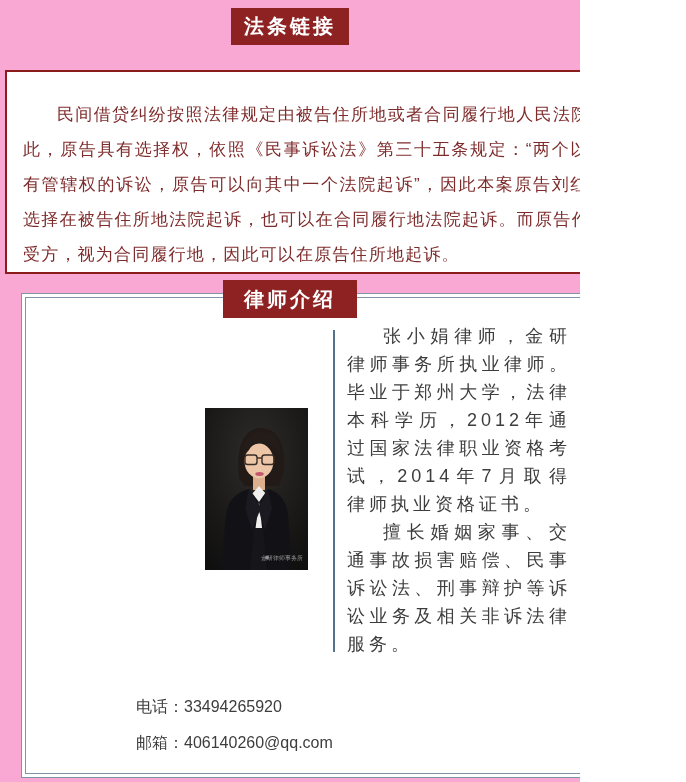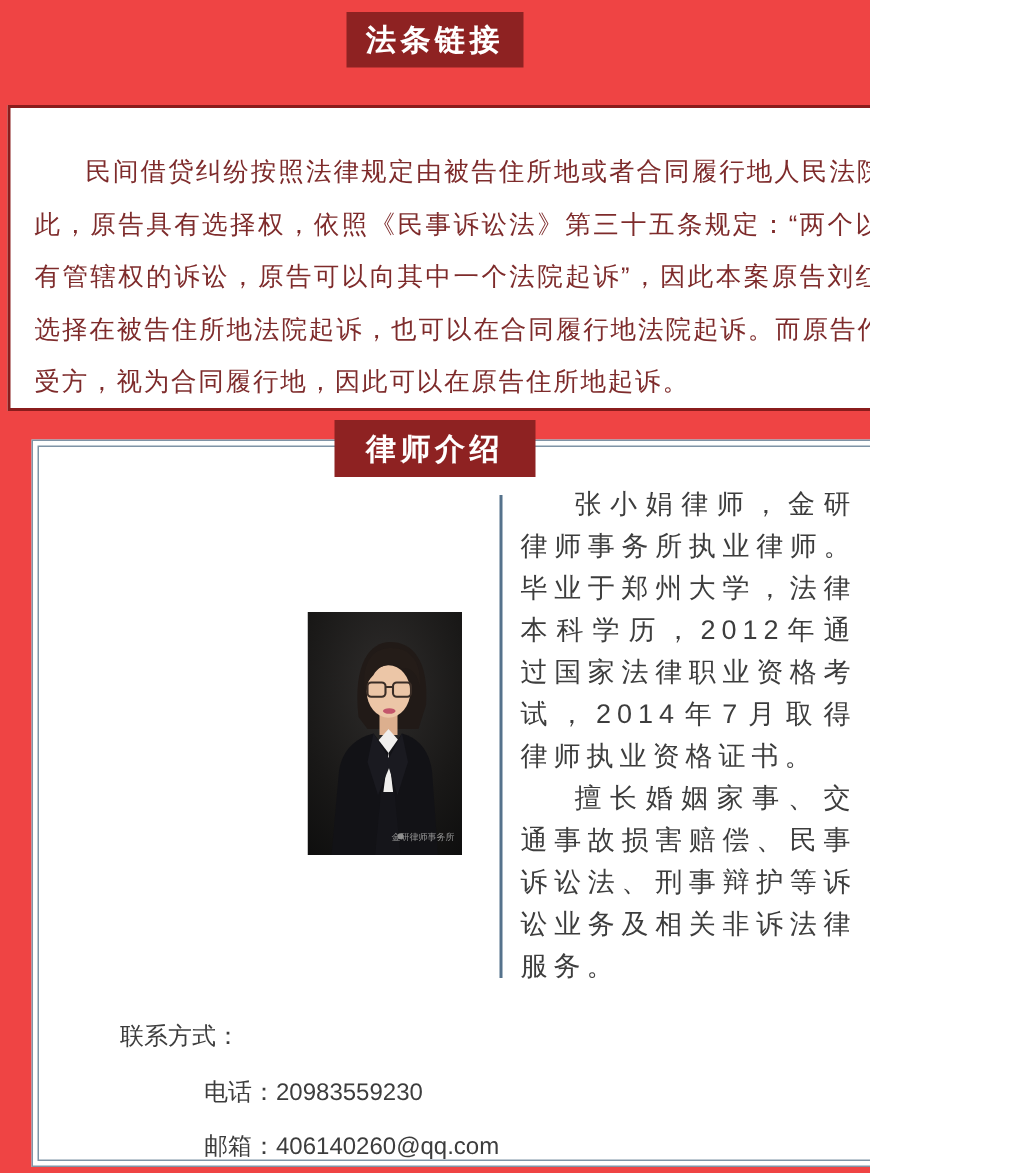--- a/index.html
+++ b/index.html
@@ -2,21 +2,21 @@
 <html style="--accent-red: #8e2222; --accent-red-dark: #8a1c1c; --law-text: #7e2b2b; --border-slate: #7f94a6; --divider-slate: #55728c; --body-text: #3d3d3d;"><head>
 <meta charset="utf-8">
 <style>
   * { margin:0; padding:0; box-sizing:border-box; }
   html,body { background:#ffffff; }
   body { font-family:"Liberation Sans", sans-serif; }
 
   .page {
     position:relative;
     width:580px; height:782px;
-    background:#ef4444;
+    background:#f9a8d4;
     overflow:hidden;
   }
 
   
   .badge {
     position:absolute;
     left:50%; transform:translateX(-50%);
     background:var(--accent-red, #8e2222);
     color:#ffffff;
     font-weight:bold;
@@ -154,23 +154,22 @@
       </svg>
 
       <div class="v-divider"></div>
 
       <div class="bio-col">
         <p>张小娟律师，金研律师事务所执业律师。毕业于郑州大学，法律本科学历，2012年通过国家法律职业资格考试，2014年7月取得律师执业资格证书。</p>
         <p>擅长婚姻家事、交通事故损害赔偿、民事诉讼法、刑事辩护等诉讼业务及相关非诉法律服务。</p>
       </div>
 
       <div class="contact">
-        <span class="contact-heading">联系方式：</span>
         <span class="contact-line phone">
-          <span>电话：</span><span>20983559230</span>
+          <span>电话：</span><span>33494265920</span>
         </span>
         <span class="contact-line email">
           <span>邮箱：</span><span>406140260@qq.com</span>
         </span>
       </div>
 
     </div>
   </div>
 
 </div>

